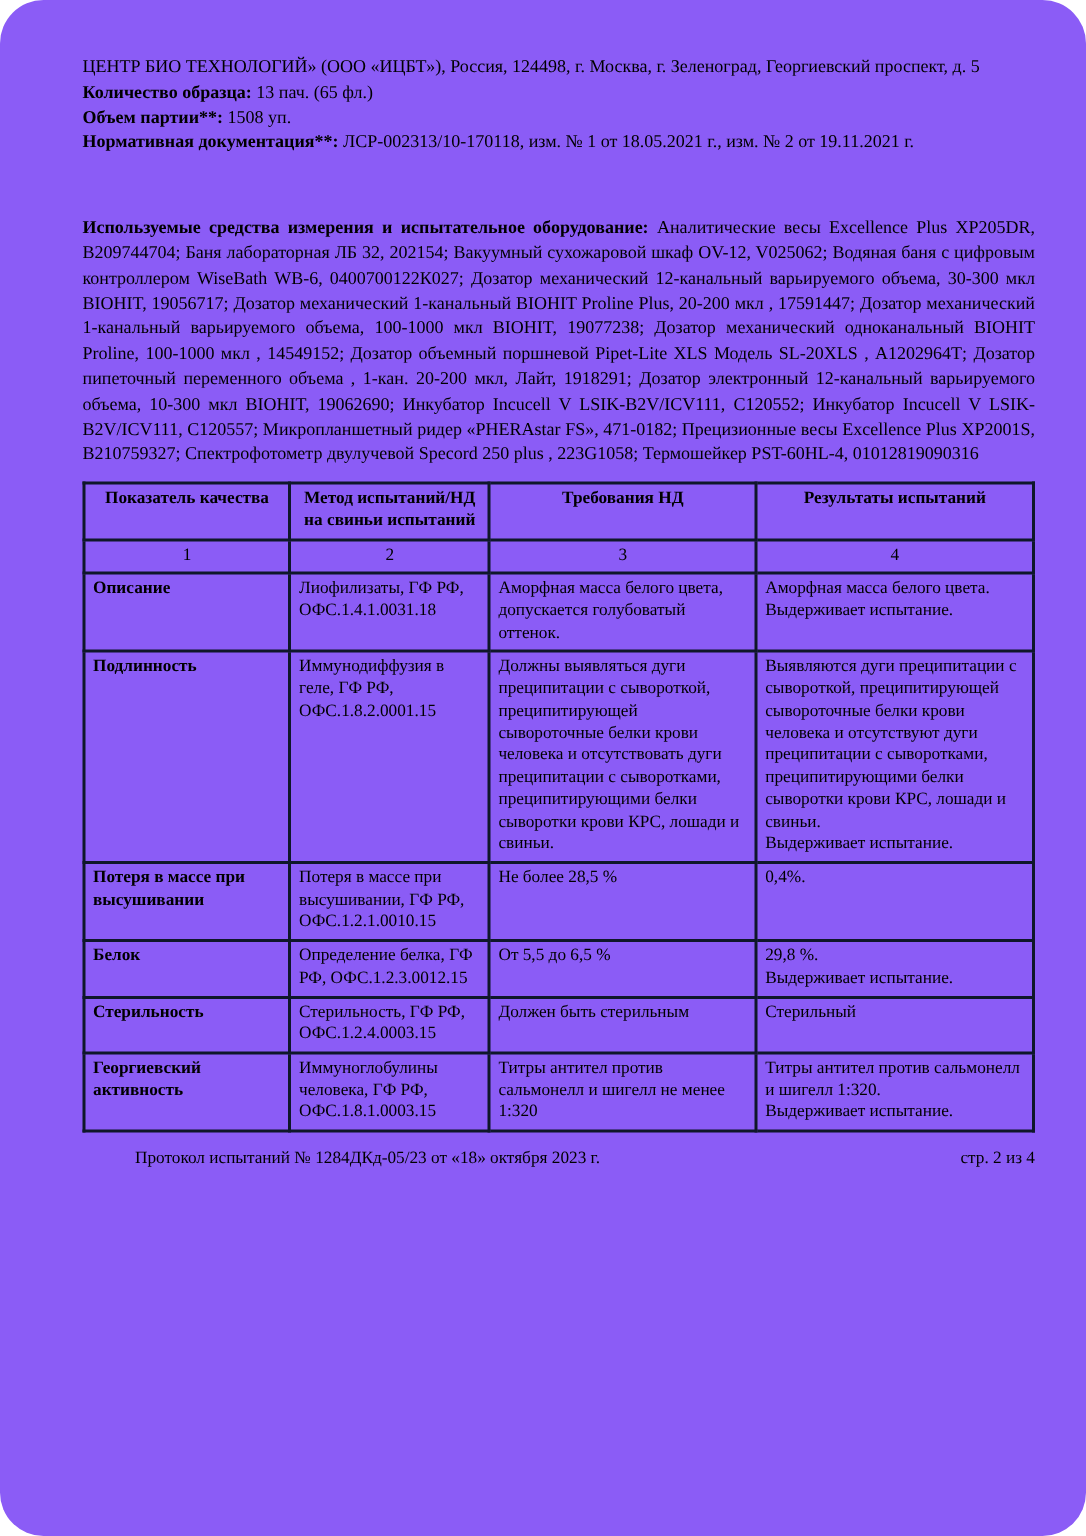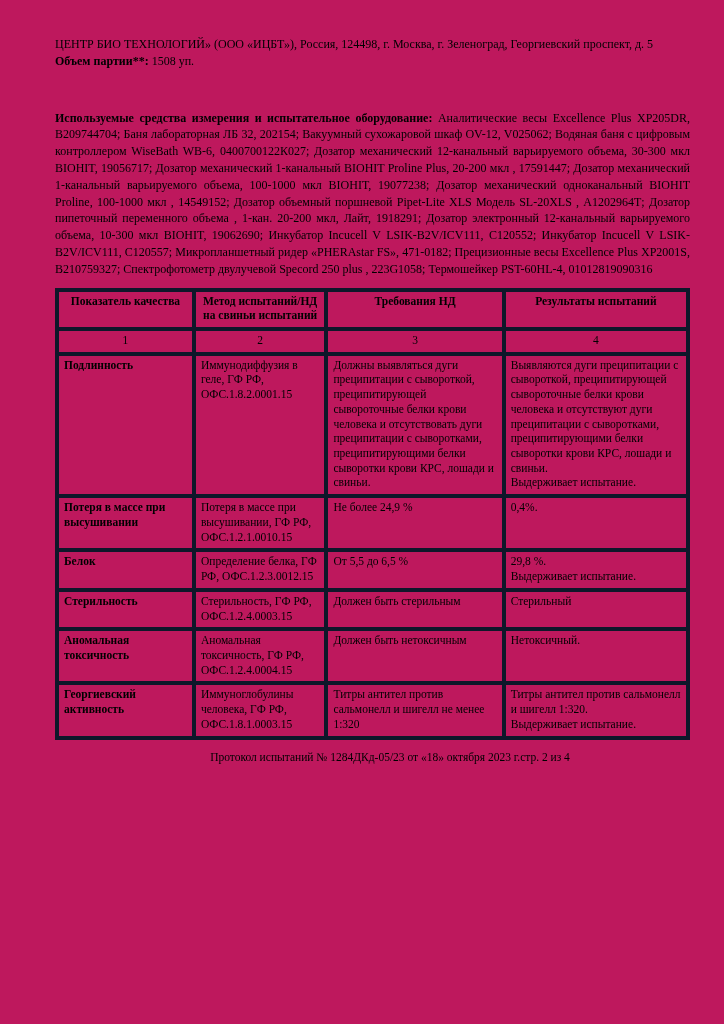--- a/index.html
+++ b/index.html
@@ -6,26 +6,27 @@
     margin: 0;
     padding: 0;
     background: #ffffff;
   }
   .page {
     position: relative;
     width: 724px;
     height: 1024px;
     box-sizing: border-box;
     padding: 36px 34px 0 55px;
-    background: #be185d;
+    background: #8b5cf6;
     color: #000000;
     font-family: "Liberation Serif", "DejaVu Serif", serif;
     font-size: 12px;
     line-height: 1.4;
     overflow: hidden;
+    border-radius: 29px;
   }
   .hdr p {
     margin: 0;
     padding: 0;
   }
   .hdr .line {
     margin: 0;
   }
   .hdr .equip {
     text-align: justify;
@@ -36,21 +37,21 @@
   table.results {
     width: 100%;
     border-collapse: collapse;
     margin-top: 10px;
     font-size: 11.5px;
     line-height: 1.28;
     table-layout: fixed;
   }
   table.results th,
   table.results td {
-    border: 4px solid #0f172a;
+    border: 2px solid #0f172a;
     vertical-align: top;
     padding: 2px 5px 4px 5px;
     box-sizing: border-box;
     overflow: hidden;
   }
   table.results th {
     font-weight: bold;
     text-align: center;
     vertical-align: top;
   }
@@ -59,39 +60,41 @@
     padding: 0 5px 1px 5px;
   }
   td.ind {
     font-weight: bold;
   }
   td.pre {
     white-space: pre-line;
   }
   .footer {
     display: flex;
-    justify-content: center;
+    justify-content: space-between;
     align-items: baseline;
     margin-top: 9px;
     padding-left: 35px;
     font-size: 11.5px;
   }
 </style>
 </head>
 <body>
 
 <div class="page">
 
   <div class="hdr">
     <p class="line">ЦЕНТР БИО ТЕХНОЛОГИЙ» (ООО «ИЦБТ»), Россия, 124498, г. Москва, г. Зеленоград, Георгиевский проспект, д. 5</p>
 
+    <p class="line"><strong>Количество образца:</strong><span> 13 пач. (65 фл.)</span></p>
 
     <p class="line"><strong>Объем партии**:</strong><span> 1508 уп.</span></p>
 
 
+    <p class="line"><strong>Нормативная документация**:</strong><span> ЛСР-002313/10-170118, изм. № 1 от 18.05.2021 г., изм. № 2 от 19.11.2021 г.</span></p>
 
 
     <p class="line equip"><strong>Используемые средства измерения и испытательное оборудование:</strong><span> Аналитические весы Excellence Plus XP205DR, В209744704; Баня лабораторная ЛБ 32, 202154; Вакуумный сухожаровой шкаф OV-12, V025062; Водяная баня с цифровым контроллером WiseBath WB-6, 0400700122К027; Дозатор механический 12-канальный варьируемого объема, 30-300 мкл BIOHIT, 19056717; Дозатор механический 1-канальный BIOHIT Proline Plus, 20-200 мкл , 17591447; Дозатор механический 1-канальный варьируемого объема, 100-1000 мкл BIOHIT, 19077238; Дозатор механический одноканальный BIOHIT Proline, 100-1000 мкл , 14549152; Дозатор объемный поршневой Pipet-Lite XLS Модель SL-20XLS , А1202964Т; Дозатор пипеточный переменного объема , 1-кан. 20-200 мкл, Лайт, 1918291; Дозатор электронный 12-канальный варьируемого объема, 10-300 мкл BIOHIT, 19062690; Инкубатор Incucell V LSIK-B2V/ICV111, С120552; Инкубатор Incucell V LSIK-B2V/ICV111, С120557; Микропланшетный ридер «PHERAstar FS», 471-0182; Прецизионные весы Excellence Plus XP2001S, В210759327; Спектрофотометр двулучевой Specord 250 plus , 223G1058; Термошейкер PST-60HL-4, 01012819090316</span></p>
   </div>
 
   <table class="results">
     <colgroup>
       <col style="width:21.7%">
       <col style="width:21.0%">
       <col style="width:28.1%">
@@ -106,50 +109,51 @@
       </tr>
       <tr>
         <td class="num">1</td>
         <td class="num">2</td>
         <td class="num">3</td>
         <td class="num">4</td>
       </tr>
     </thead>
     <tbody>
       <tr>
+        <td class="ind pre">Описание</td>
+        <td class="pre">Лиофилизаты, ГФ РФ, ОФС.1.4.1.0031.18</td>
+        <td class="pre">Аморфная масса белого цвета, допускается голубоватый оттенок.</td>
+        <td class="pre">Аморфная масса белого цвета.
+Выдерживает испытание.</td>
+      </tr>
+      <tr>
         <td class="ind pre">Подлинность</td>
         <td class="pre">Иммунодиффузия в геле, ГФ РФ, ОФС.1.8.2.0001.15</td>
         <td class="pre">Должны выявляться дуги преципитации с сывороткой, преципитирующей сывороточные белки крови человека и отсутствовать дуги преципитации с сыворотками, преципитирующими белки сыворотки крови КРС, лошади и свиньи.</td>
         <td class="pre">Выявляются дуги преципитации с сывороткой, преципитирующей сывороточные белки крови человека и отсутствуют дуги преципитации с сыворотками, преципитирующими белки сыворотки крови КРС, лошади и свиньи.
 Выдерживает испытание.</td>
       </tr>
       <tr>
         <td class="ind pre">Потеря в массе при высушивании</td>
         <td class="pre">Потеря в массе при высушивании, ГФ РФ, ОФС.1.2.1.0010.15</td>
-        <td class="pre">Не более 24,9 %</td>
+        <td class="pre">Не более 28,5 %</td>
         <td class="pre">0,4%.</td>
       </tr>
       <tr>
         <td class="ind pre">Белок</td>
         <td class="pre">Определение белка, ГФ РФ, ОФС.1.2.3.0012.15</td>
         <td class="pre">От 5,5 до 6,5 %</td>
         <td class="pre">29,8 %.
 Выдерживает испытание.</td>
       </tr>
       <tr>
         <td class="ind pre">Стерильность</td>
         <td class="pre">Стерильность, ГФ РФ, ОФС.1.2.4.0003.15</td>
         <td class="pre">Должен быть стерильным</td>
         <td class="pre">Стерильный</td>
-      </tr>
-      <tr>
-        <td class="ind pre">Аномальная токсичность</td>
-        <td class="pre">Аномальная токсичность, ГФ РФ, ОФС.1.2.4.0004.15</td>
-        <td class="pre">Должен быть нетоксичным</td>
-        <td class="pre">Нетоксичный.</td>
       </tr>
       <tr>
         <td class="ind pre">Георгиевский активность</td>
         <td class="pre">Иммуноглобулины человека, ГФ РФ, ОФС.1.8.1.0003.15</td>
         <td class="pre">Титры антител против сальмонелл и шигелл не менее 1:320</td>
         <td class="pre">Титры антител против сальмонелл и шигелл 1:320.
 Выдерживает испытание.</td>
       </tr>
     </tbody>
   </table>

